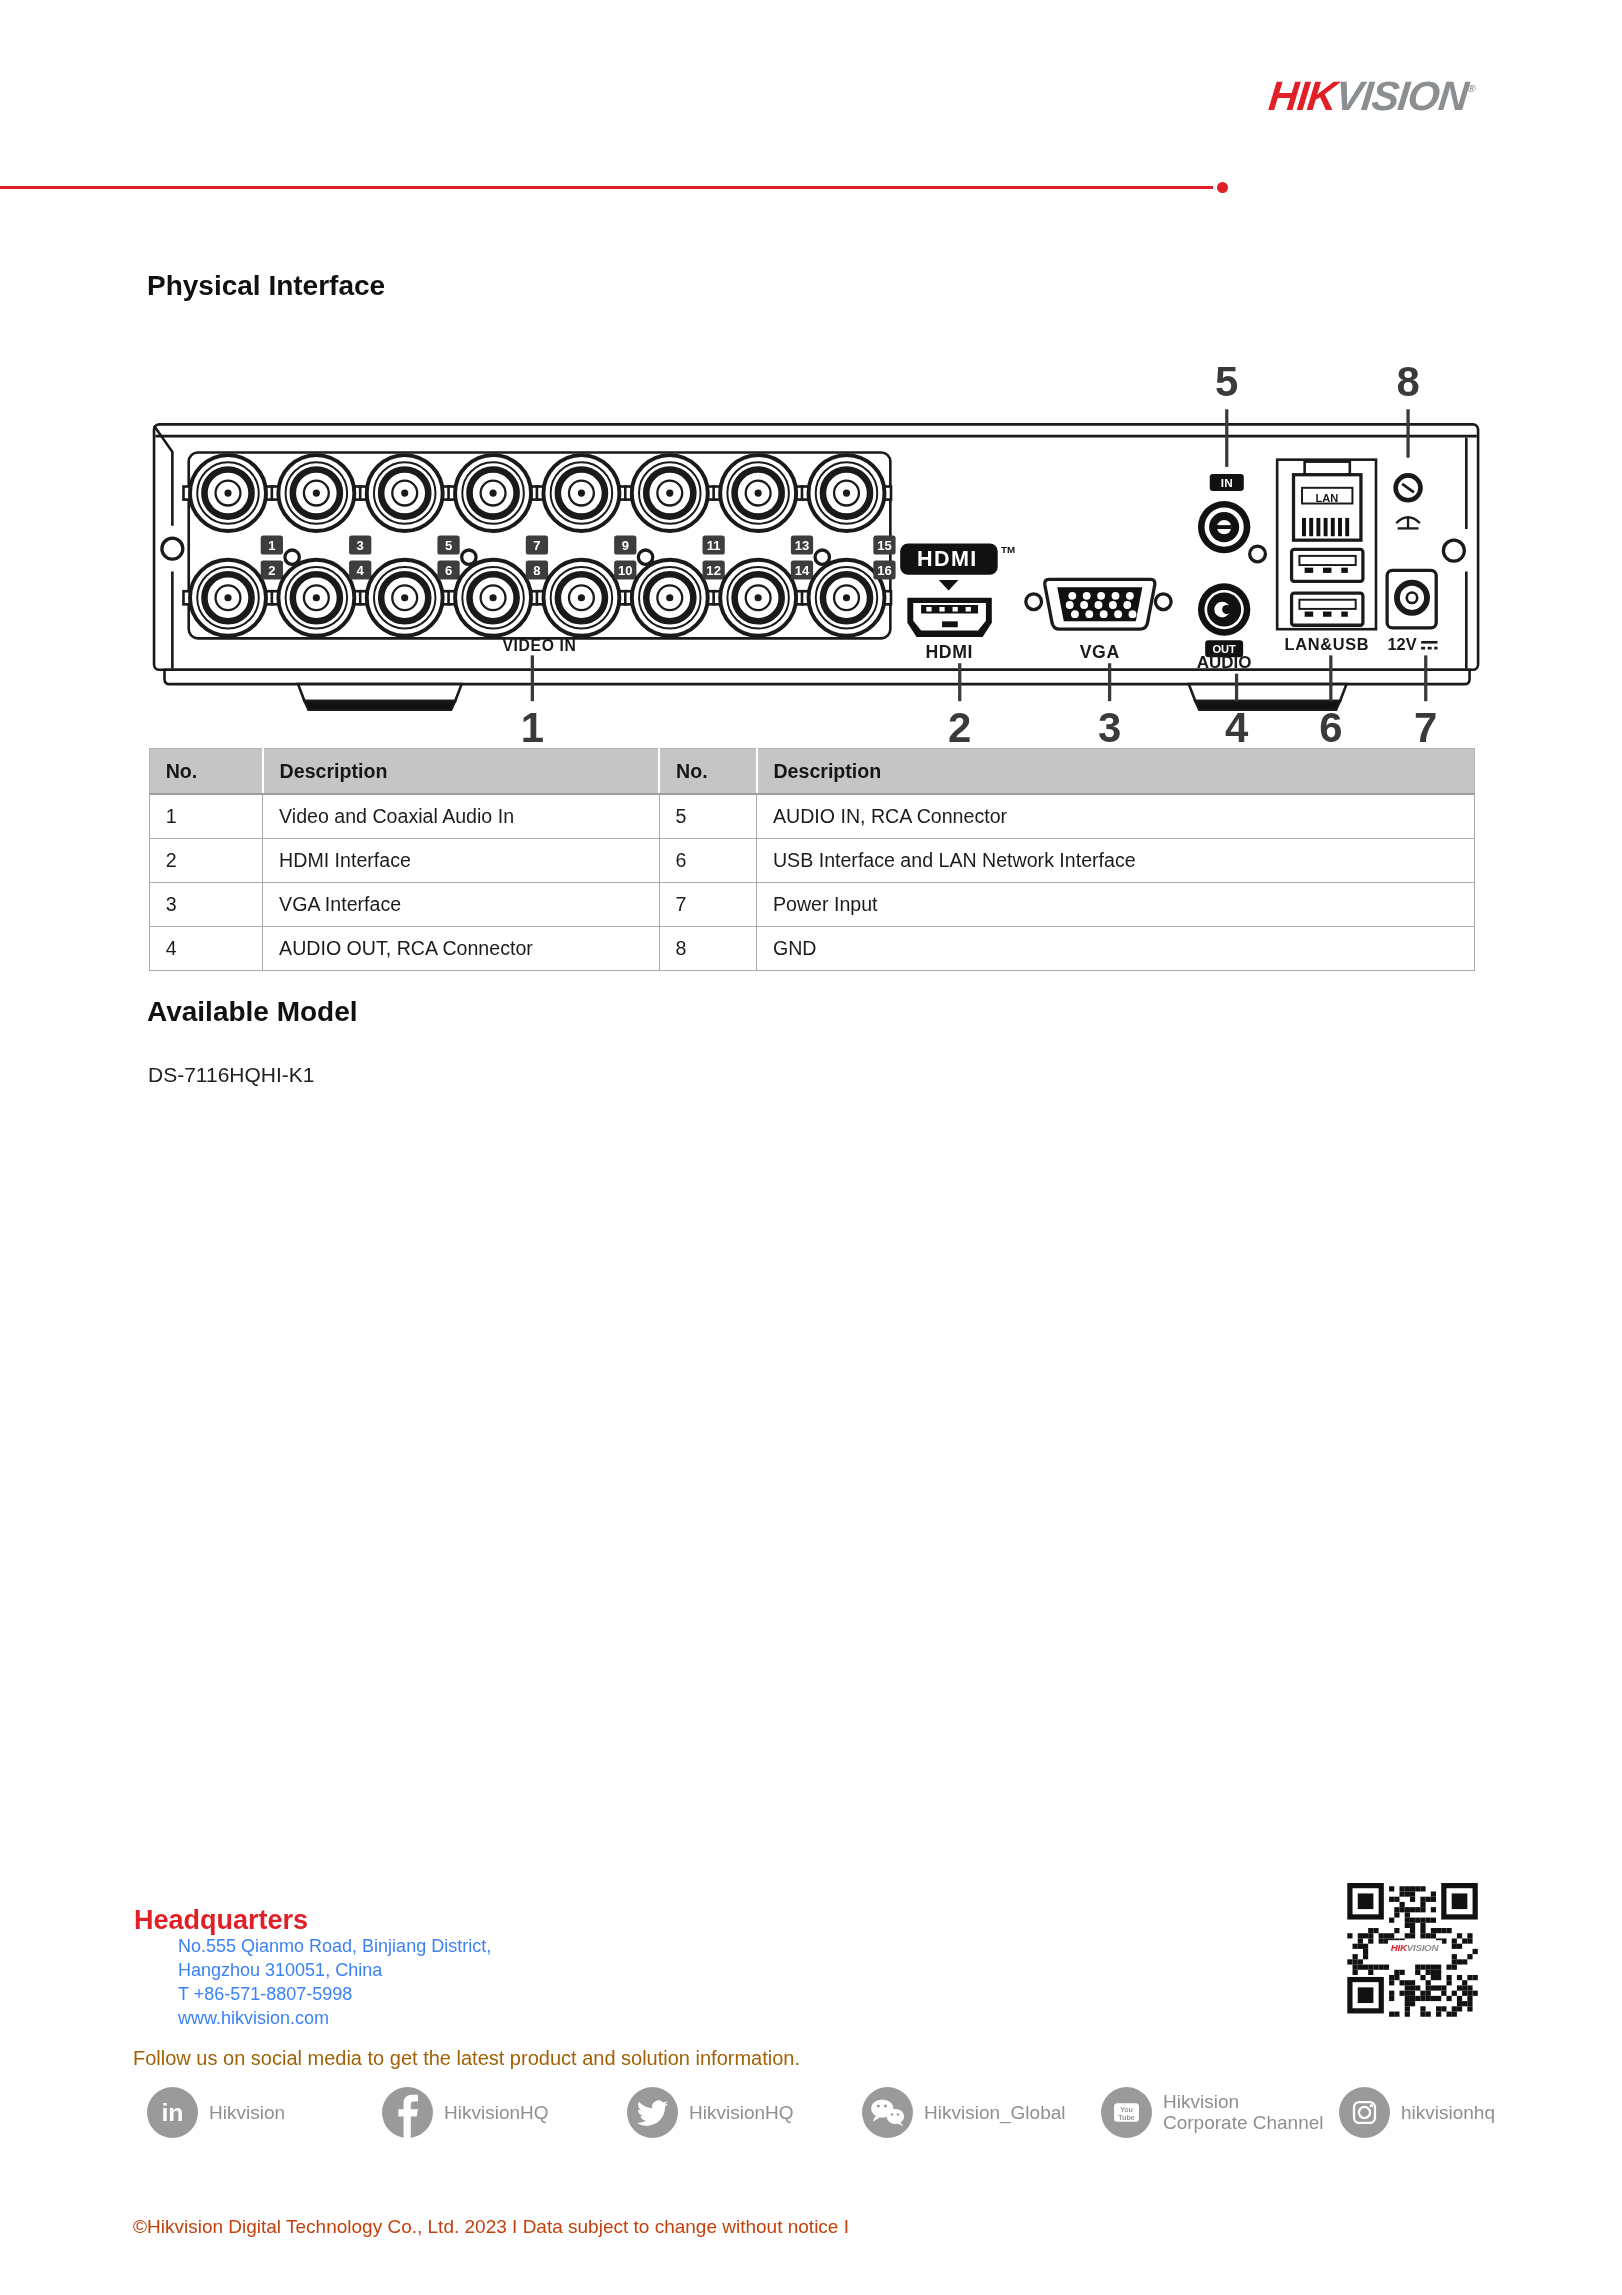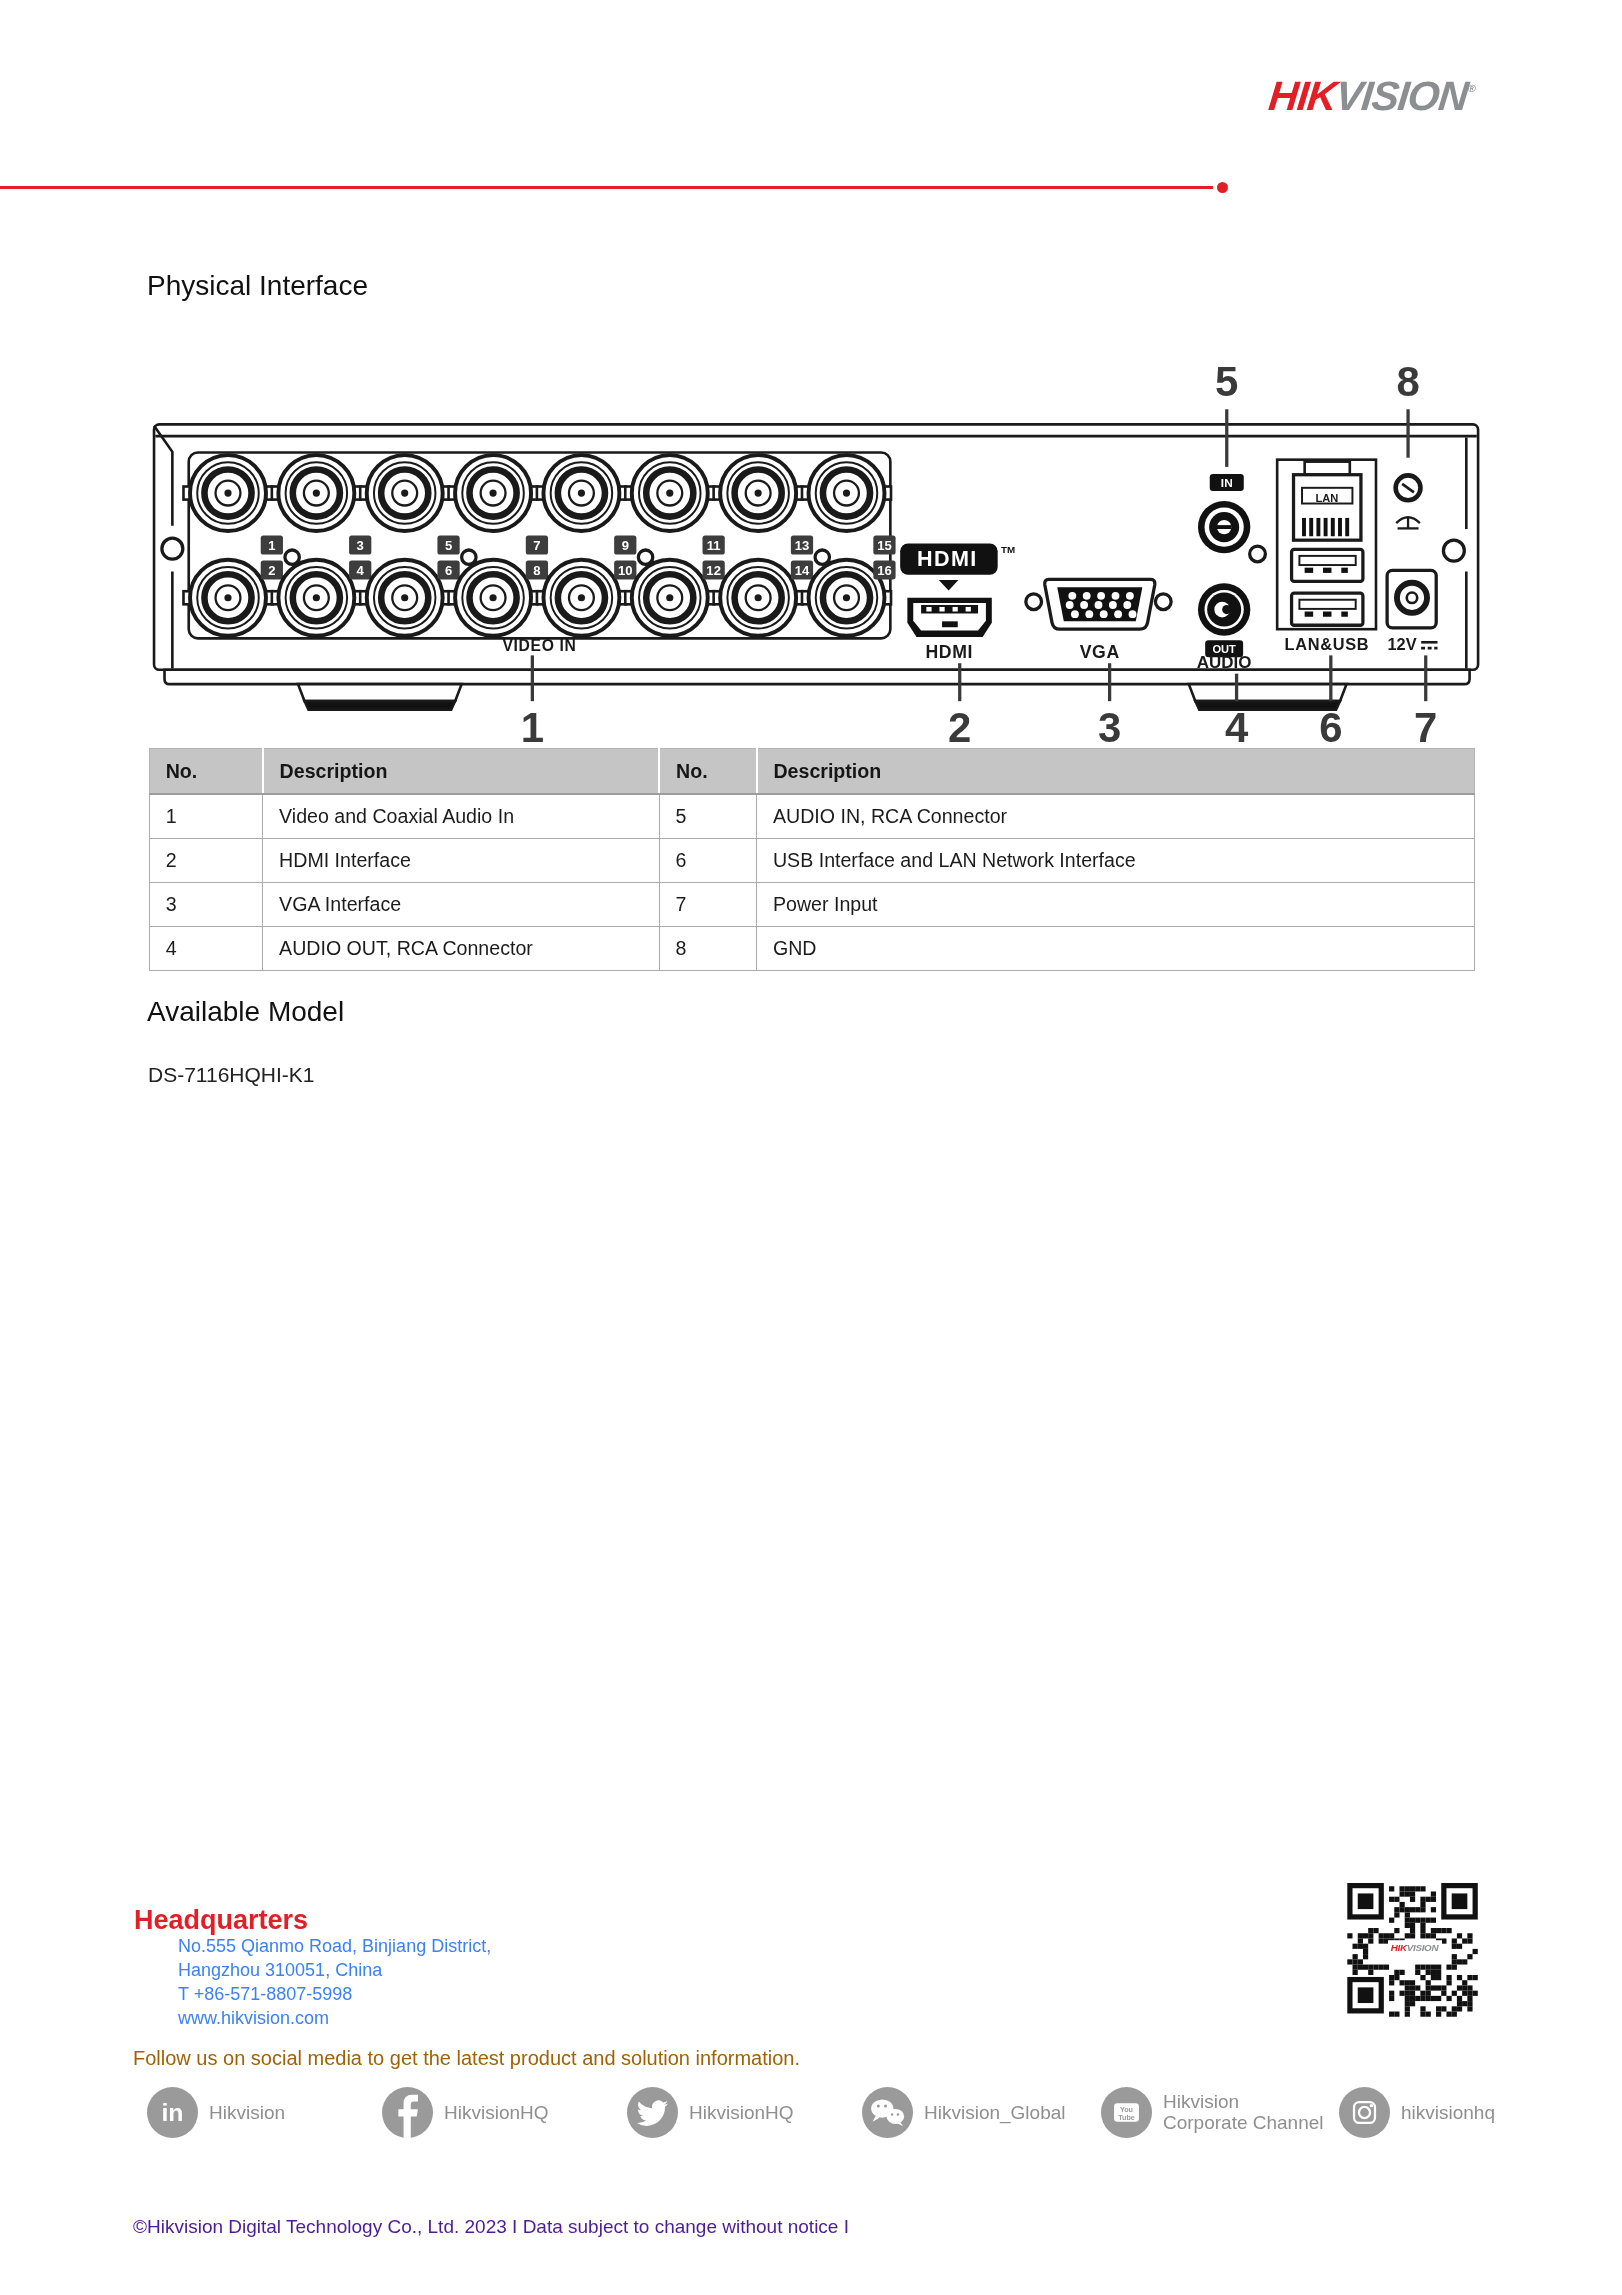--- a/index.html
+++ b/index.html
@@ -6,36 +6,36 @@
   body{width:1622px;height:2295px;position:relative;font-family:"Liberation Sans",sans-serif;overflow:hidden;}
   .abs{position:absolute;}
   
   .red-rule{left:0;top:186px;width:1213px;height:3.3px;background:#e01f26;}
   .red-dot{left:1217px;top:182px;width:11px;height:11px;border-radius:50%;background:#e01f26;}
   .logo{left:1269px;top:73px;width:281px;font-style:italic;font-weight:bold;font-size:41px;letter-spacing:-1.3px;transform:skewX(-6deg);white-space:nowrap;}
   .logo .hik{color:#e01f26;}
   .logo .vision{color:#8c8f92;}
   .logo .reg{font-size:10.5px;color:#8c8f92;vertical-align:18.3px;letter-spacing:0;}
   
-  .h1{left:147px;font-size:28px;font-weight:normal;color:#111;}
+  .h1{left:147px;font-size:28px;font-weight:bold;color:#111;}
   .model-line{left:148px;top:1063px;font-size:21px;color:#222;}
   
   .spec-wrap{left:149px;top:748px;width:1326px;}
   table.spec{border-collapse:collapse;width:1326px;table-layout:fixed;border:1.3px solid #b3b3b3;}
   table.spec th{background:#c5c5c5;height:42px;font-size:19.6px;font-weight:bold;color:#161616;text-align:left;padding-left:15.7px;border-bottom:2px solid #9d9d9d;border-left:2px solid #fff;}
   table.spec th:first-child{border-left:none;}
   table.spec td{background:#fff;height:41px;font-size:19.6px;color:#1c1c1c;text-align:left;padding-left:15.7px;border:1.3px solid #ababab;}
   .w-no1{width:113px;} .w-d1{width:395px;} .w-no2{width:97px;} .w-d2{width:715px;}
   
   .hq-title{left:134px;top:1905px;font-size:27px;font-weight:bold;color:#e01f26;}
   .addr{left:134px;top:1934px;font-size:18px;color:#3b82f6;line-height:24px;margin-left:44px;}
   .follow{left:133px;top:2047px;font-size:20px;color:#a16207;}
   .social-item{top:2087px;height:51px;}
   .social-label{position:absolute;left:62px;top:50%;transform:translateY(-50%);font-size:19px;color:#8f8f8f;white-space:nowrap;line-height:21.6px;}
-  .copyright{left:133px;top:2216px;font-size:19px;color:#4c1d95;}
+  .copyright{left:133px;top:2216px;font-size:19px;color:#c2410c;}
   .qr{left:1347px;top:1883px;width:135px;height:137px;}
   .qr-logo{position:absolute;left:50%;top:47%;transform:translate(-50%,-50%);background:#fff;padding:1.3px 3.3px;font-style:italic;font-weight:bold;font-size:9.8px;letter-spacing:-0.3px;white-space:nowrap;}
   .qr-logo .hik{color:#e01f26;} .qr-logo .vision{color:#8c8f92;}
   svg text{font-family:"Liberation Sans",sans-serif;}
 </style>
 </head>
 <body>
 
 <div class="abs red-rule"></div>
 <div class="abs red-dot"></div>

